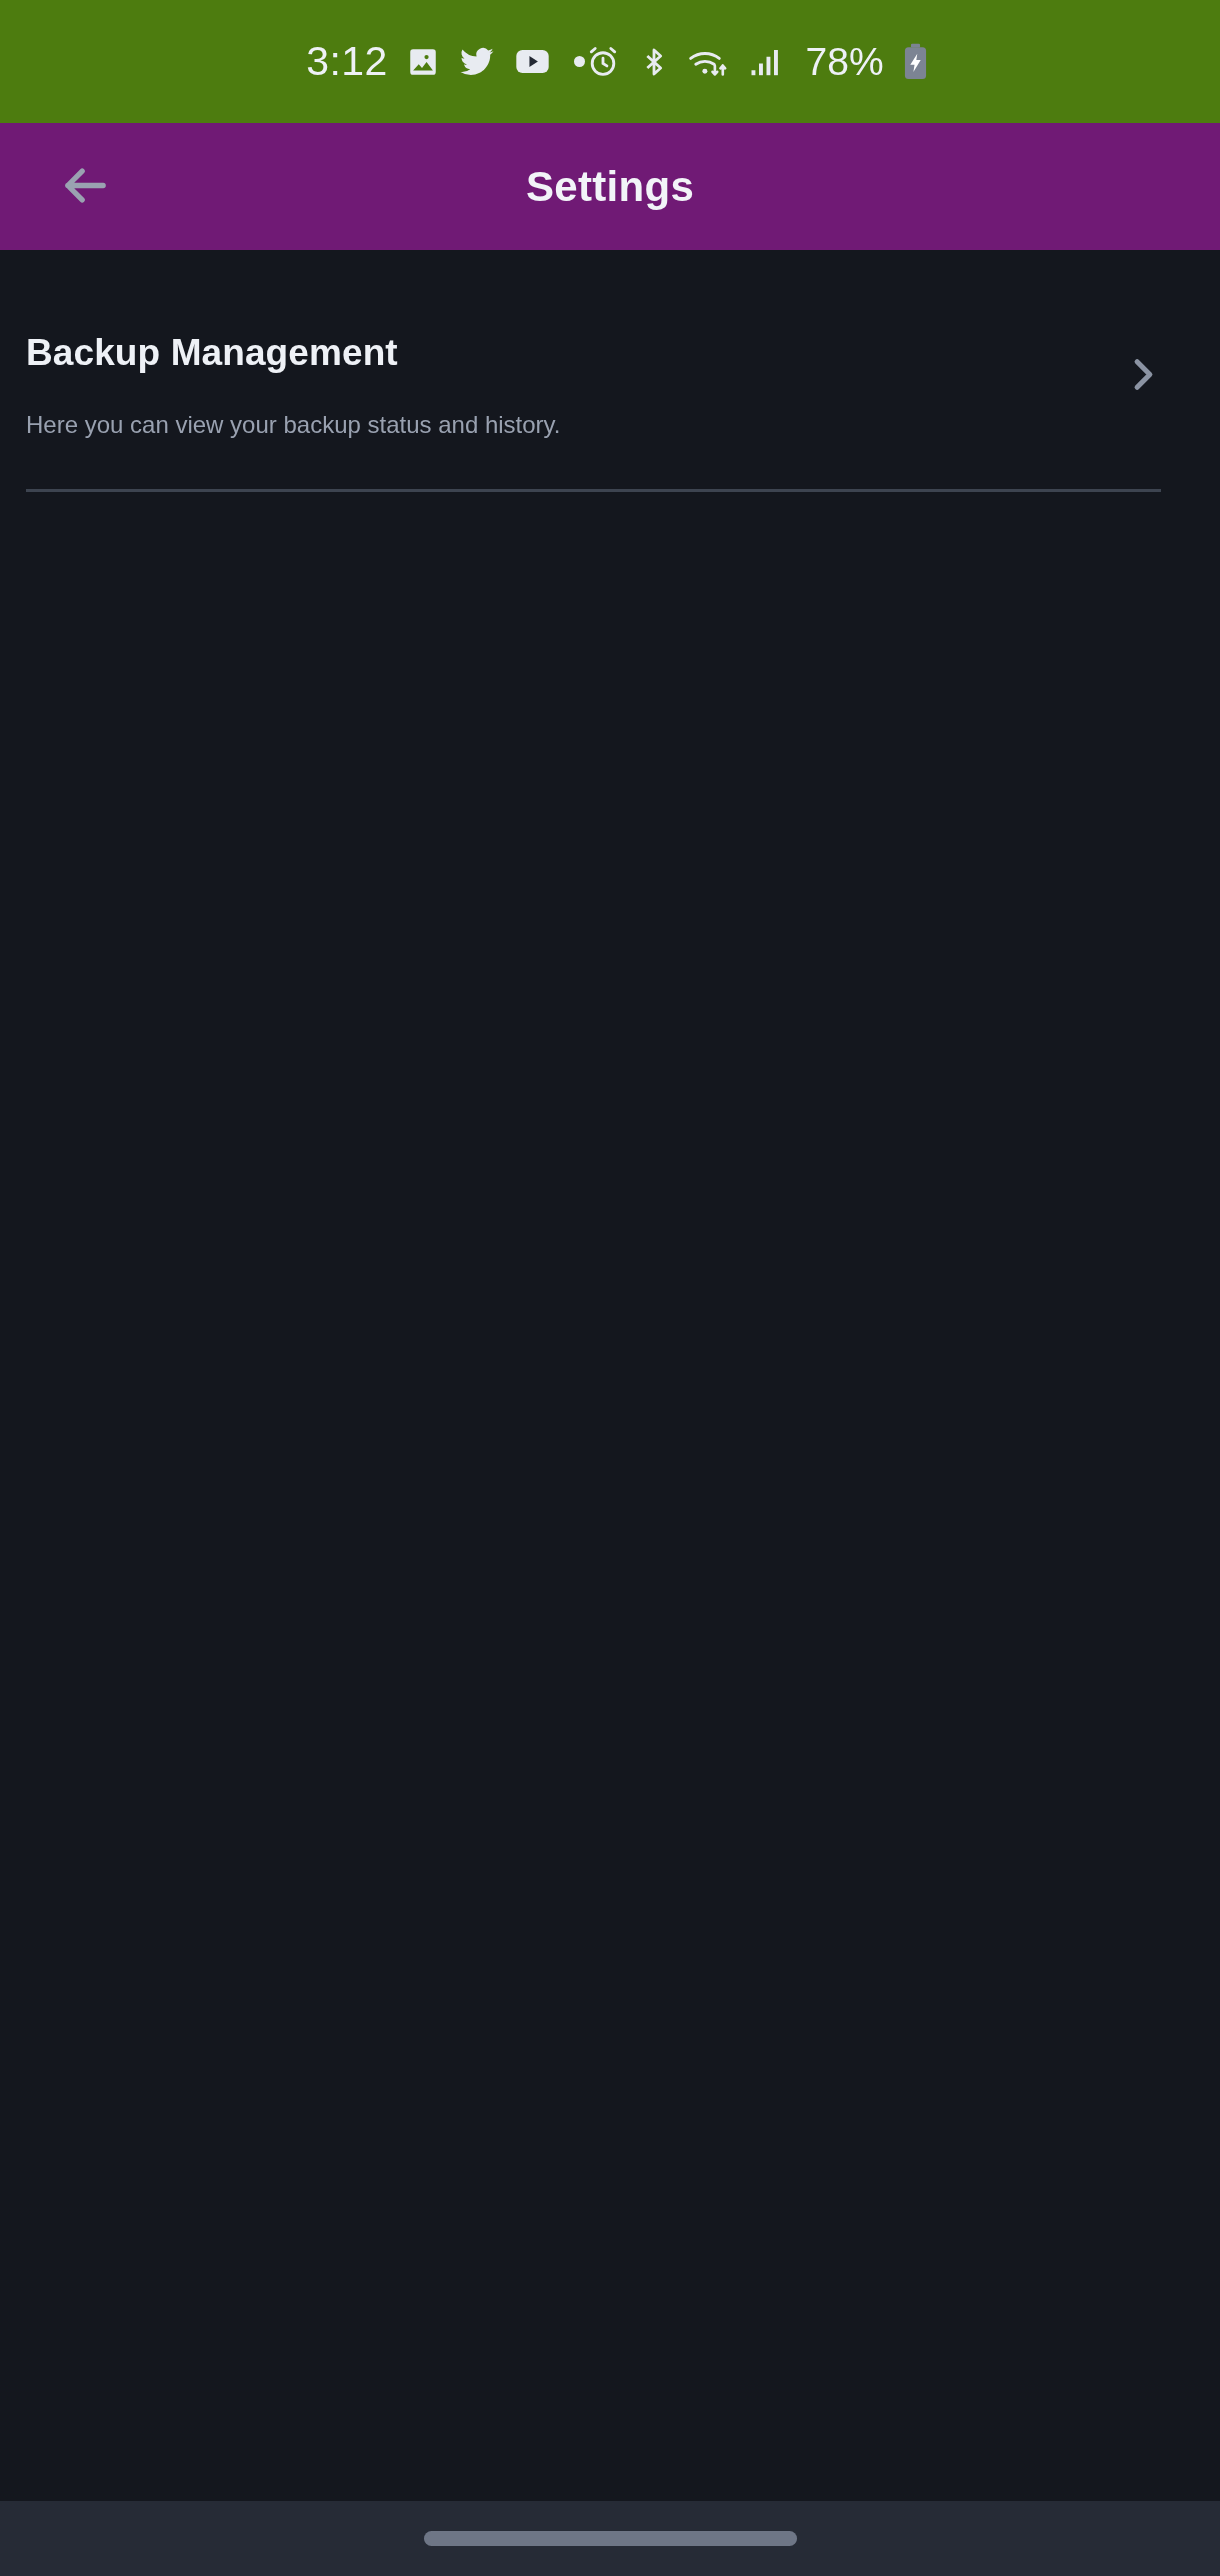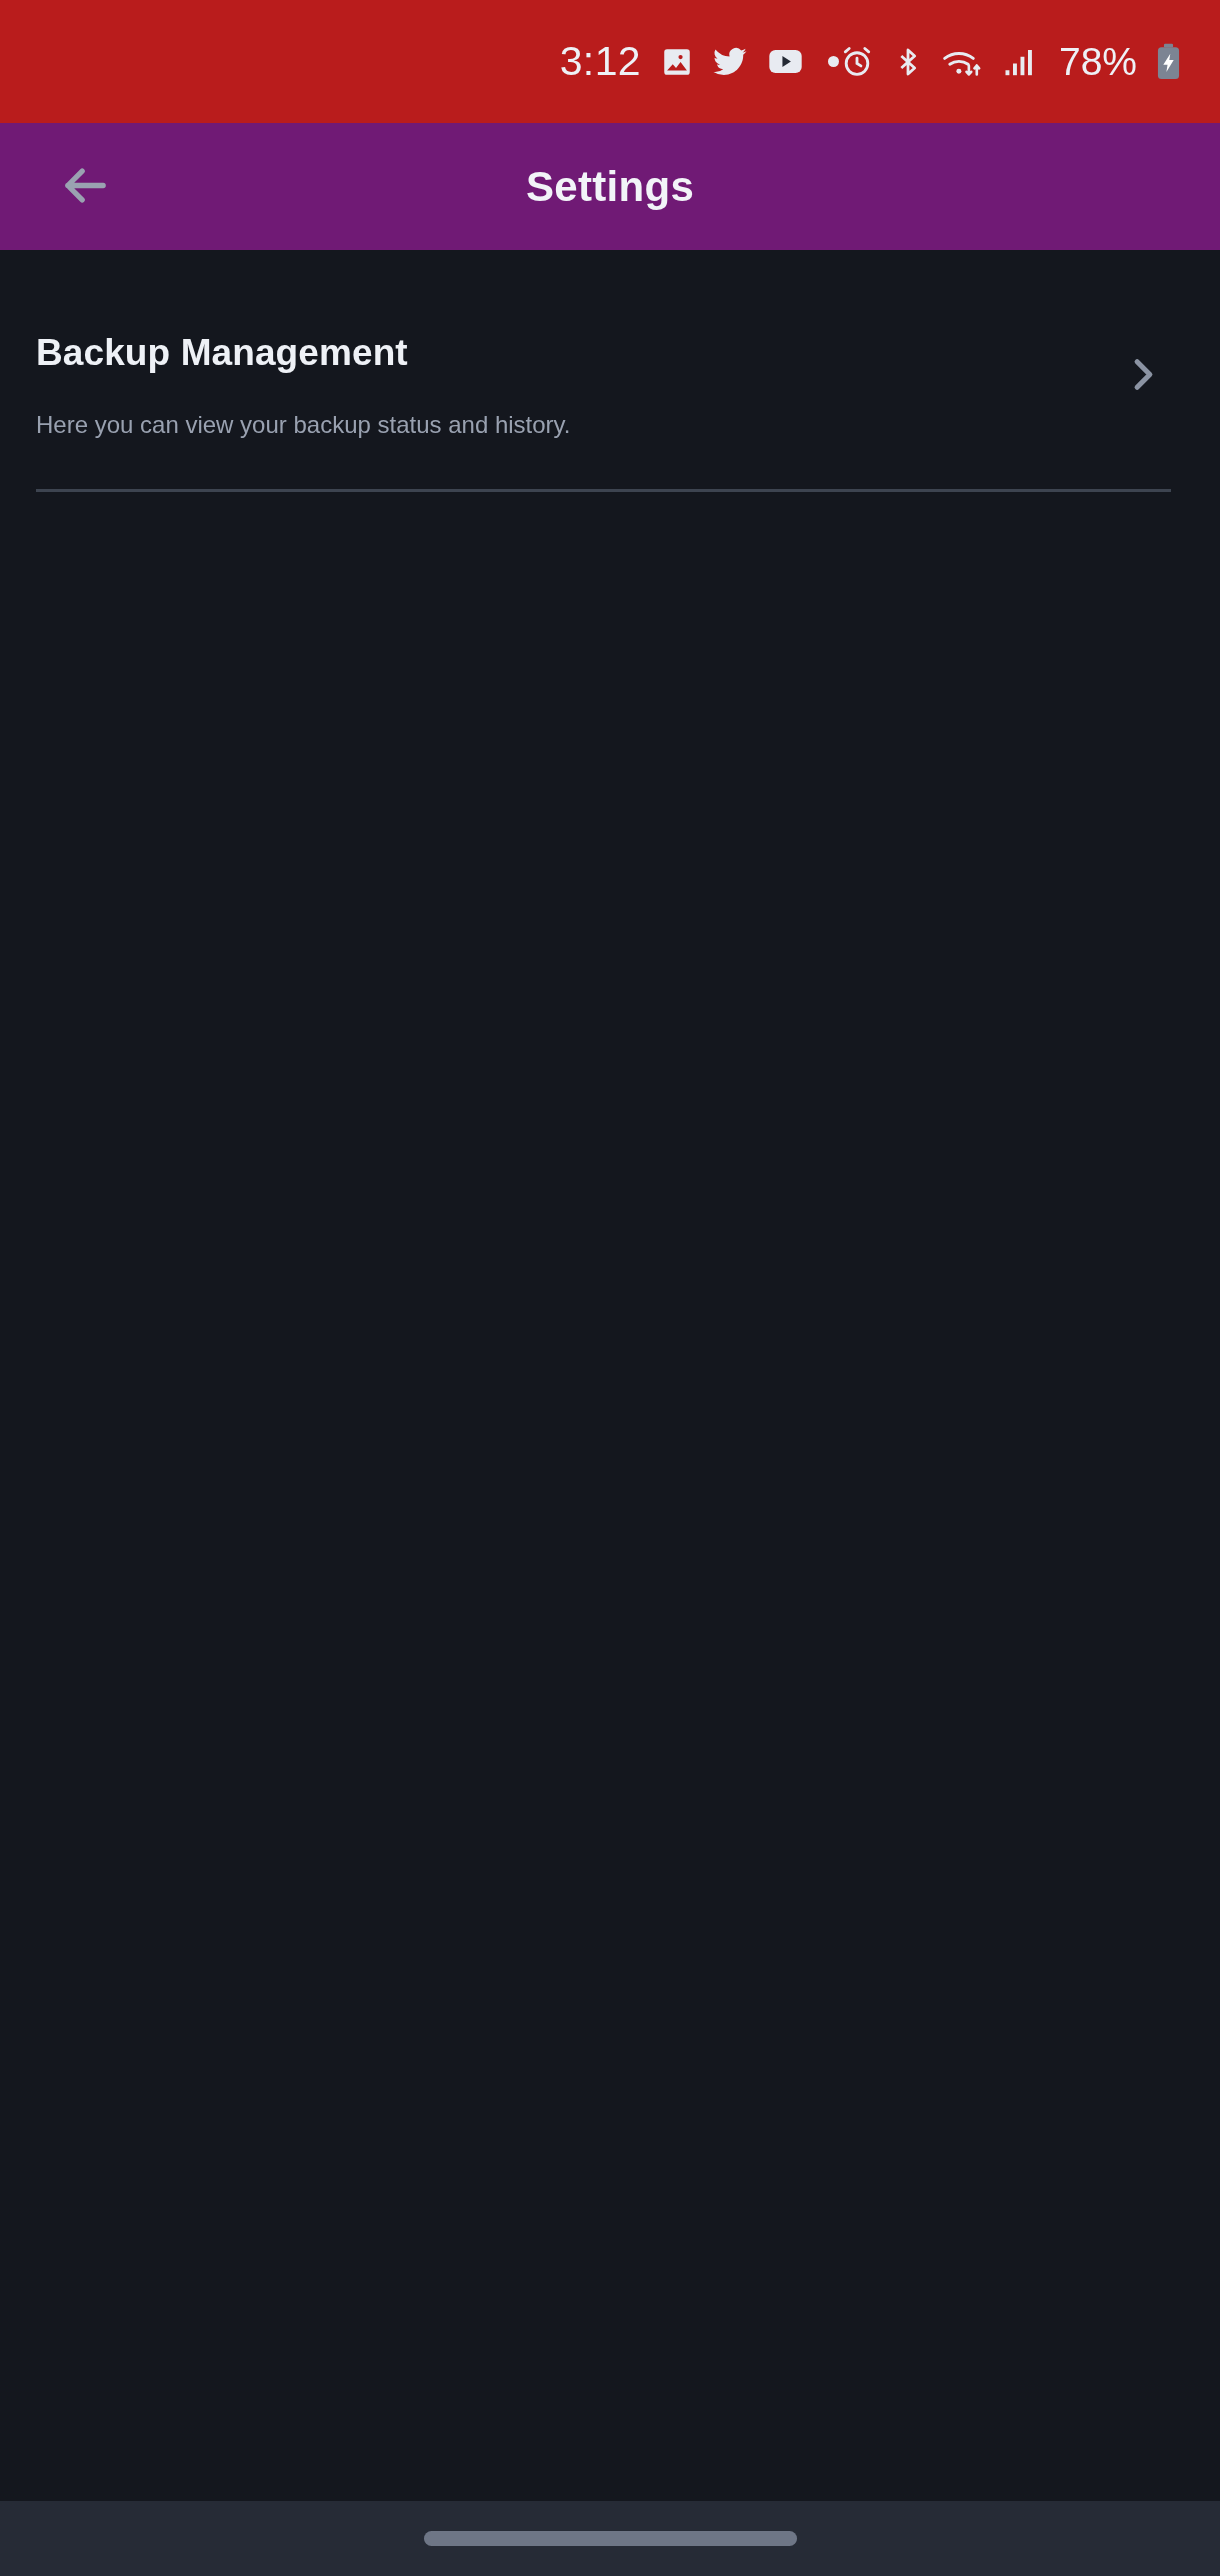--- a/index.html
+++ b/index.html
@@ -12,23 +12,23 @@
   #screen {
     position:relative;
     width:1220px; height:2576px;
     background:#14171e;
   }
 
   
   #status-bar {
     position:absolute; top:0; left:0;
     width:1220px; height:123px;
-    background:#b91c1c;
+    background:#4d7c0f;
     display:flex; align-items:center;
-    justify-content:flex-end;
+    justify-content:center;
     padding:0 37px 0 53px;
   }
   .sb-left { display:flex; align-items:center; gap:18.6px; }
   .sb-right { display:flex; align-items:center; gap:17px; }
   #status-time {
     color:#eef1f6; font-size:41px; letter-spacing:0.4px;
     font-weight:400; line-height:1;
   }
   .sb-icon { display:flex; align-items:center; justify-content:center; }
   .sb-dot {
@@ -64,21 +64,21 @@
   }
 
   
   #settings-list {
     position:absolute; top:280px; left:0;
     width:1220px;
   }
   .settings-row {
     position:relative;
     width:1207px;
-    padding:53px 42px 0 36px;
+    padding:53px 42px 0 26px;
     cursor:pointer;
   }
   .row-title {
     color:#eef1f6;
     font-size:37px;
     font-weight:bold;
     letter-spacing:0.1px;
     line-height:1.1;
   }
   .row-desc {

